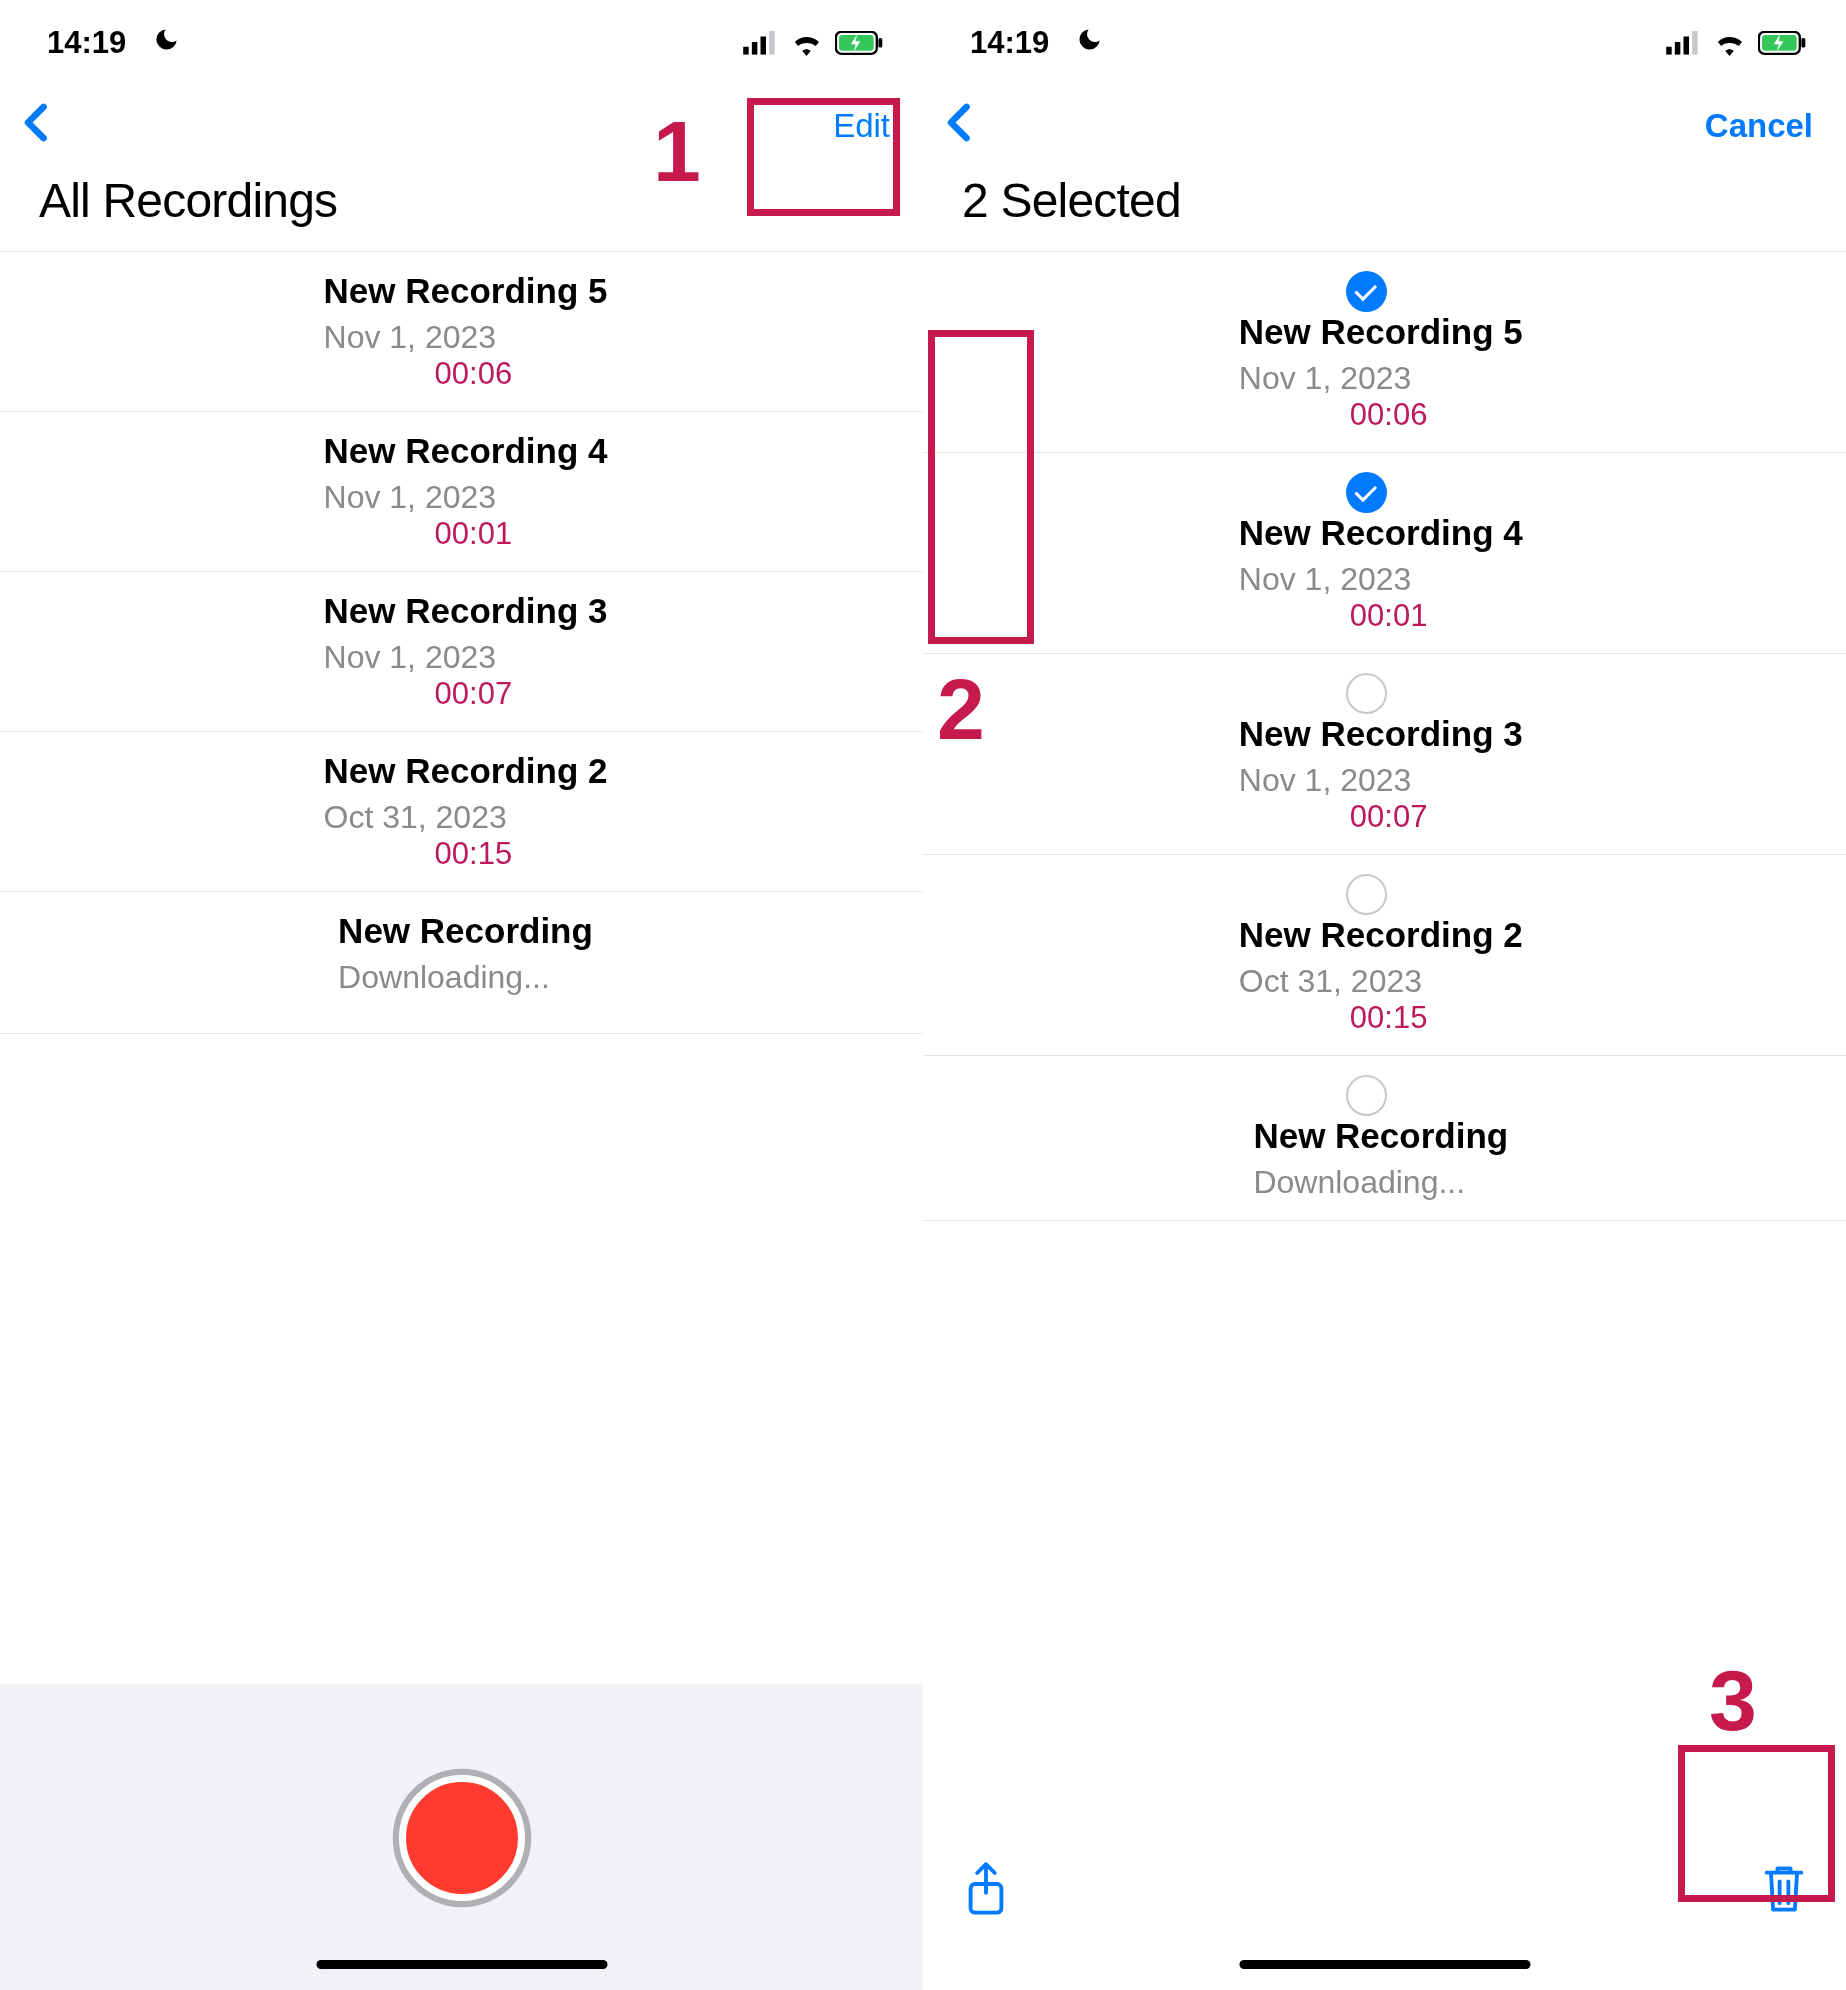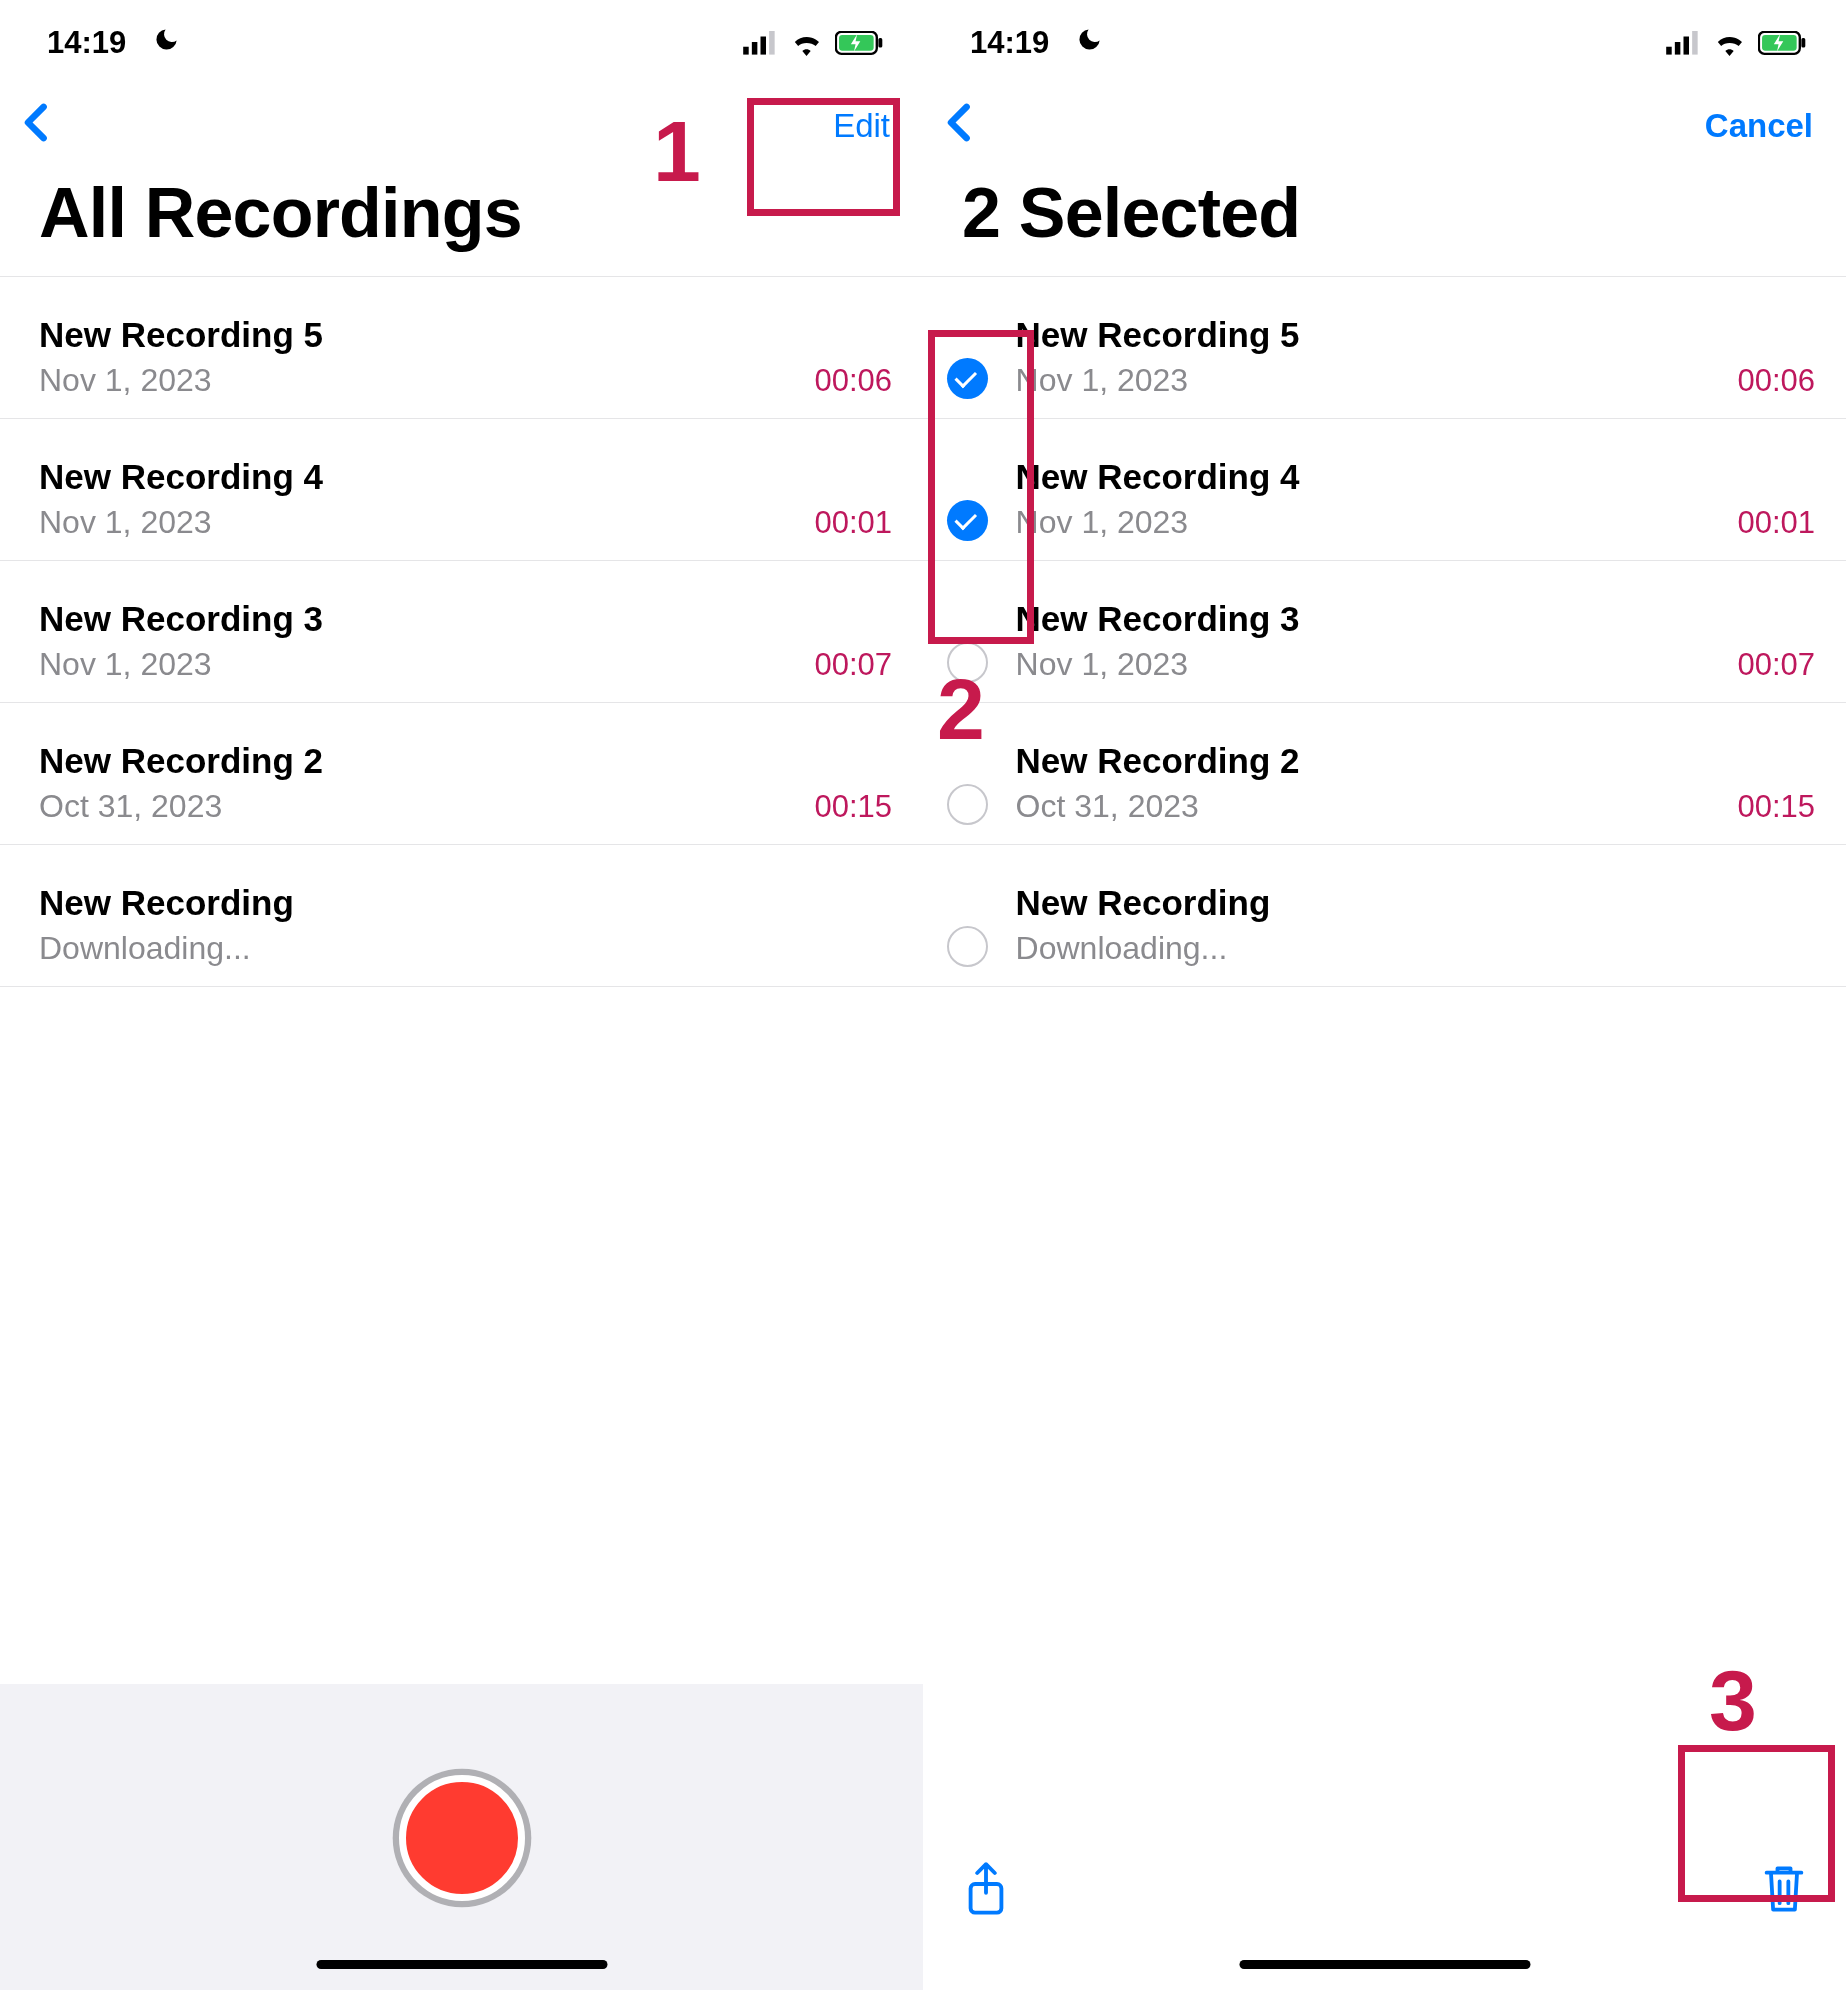--- a/index.html
+++ b/index.html
@@ -47,32 +47,33 @@
     cursor: pointer;
   }
   .nav-right-btn {
     color: #007aff;
     font-size: 33px;
     font-weight: 400;
     padding: 4.7px 9.4px;
     cursor: pointer;
   }
   .page-title {
-    font-size: 70px;
-    font-weight: 700;
+    font-size: 48px;
+    font-weight: 400;
     letter-spacing: -0.8px;
     padding: 7.9px 39px 23.6px 39px;
   }
   .list { border-top: 1.6px solid #e5e5e7; }
   .row {
     display: flex;
-    align-items: flex-end;
+    align-items: center;
     border-bottom: 1.6px solid #e5e5e7;
     padding: 19px 31px 19px 39px;
     min-height: 142px;
+    flex-direction: column;
   }
   .row.edit { padding-left: 23.6px; }
   .check-circle {
     width: 41px; height: 41px;
     border-radius: 50%;
     margin-right: 28px;
     flex-shrink: 0;
     display: flex;
     align-items: center;
     justify-content: center;

